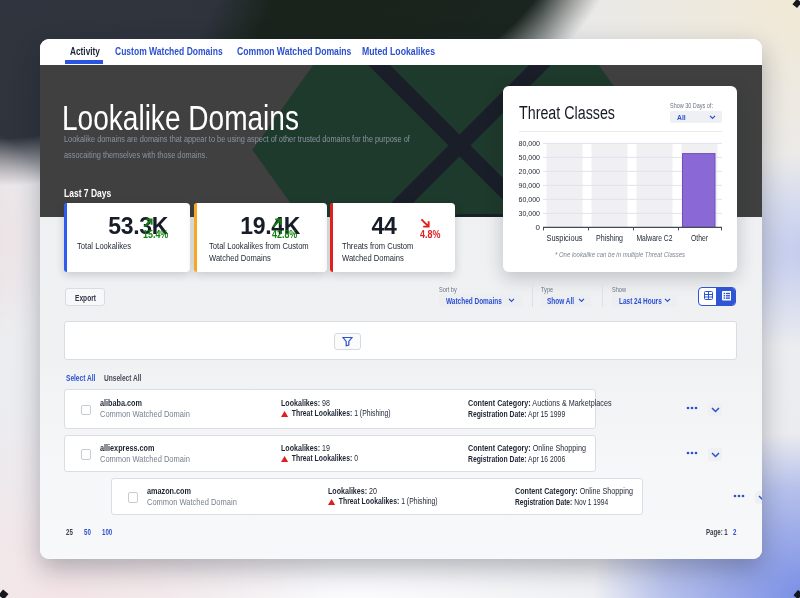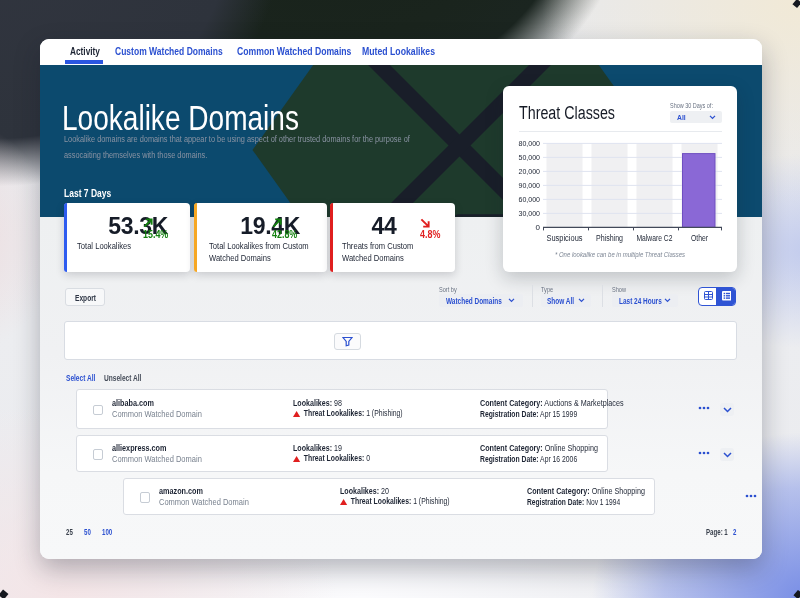--- a/index.html
+++ b/index.html
@@ -22,21 +22,21 @@
   .speck { position:absolute; background:#15181f; }
   .card {
     position:absolute; left:39.5px; top:38.8px; width:722.5px; height:520.2px;
     background:#f1f2f4; border-radius:9px; overflow:hidden;
     box-shadow:0 10px 26px rgba(20,24,40,0.3);
   }
   .tabs { position:absolute; left:0; top:0; width:100%; height:26.2px; background:#fff; }
   .tab { top:7.5px; font-size:10px; font-weight:bold; color:#2b50d0; }
   .tab.active { color:#1d2433; }
   .tab-underline { position:absolute; left:25.4px; top:21.7px; width:38px; height:3.2px; background:#2b55e0; }
-  .hero { position:absolute; left:0; top:26.2px; width:722.5px; height:151.7px; background:#0c4a6e; overflow:hidden; }
+  .hero { position:absolute; left:0; top:26.2px; width:722.5px; height:151.7px; background:#404040; overflow:hidden; }
   .hero h1 { position:absolute; left:22.5px; top:33px; font-size:35.5px; font-weight:400; color:#fff;
     transform:scaleX(0.79); transform-origin:0 0; white-space:nowrap; }
   .hero .d1 { left:24.5px; top:69.5px; font-size:9px; color:#8a93a3; transform:scaleX(0.818); }
   .hero .d2 { left:24.5px; top:85.5px; font-size:9px; color:#8a93a3; transform:scaleX(0.818); }
   .hero .last7 { left:24.5px; top:123.5px; font-size:10px; font-weight:bold; color:#fff; transform:scaleX(0.85); }
   .body-bg { position:absolute; left:0; top:177.9px; width:100%; height:342.3px;
     background:linear-gradient(180deg,#eef0f1 0%, #f0f1f3 40%, #f6f7f8 75%, #f7f8f9 100%); }
   
   .stat { position:absolute; top:164.7px; height:68.3px; background:#fff; border-radius:4px;
     box-shadow:0 3px 8px rgba(25,30,43,0.18); }
@@ -72,21 +72,21 @@
     border:1px solid #d8dce3; border-radius:3px; }
   .searchinput { position:absolute; left:16.2px; top:10.1px; width:243px; height:18px; background:#fff;
     border:1px solid #c9ced6; border-radius:3px; }
   .searchinput div { position:absolute; left:4px; top:4px; font-size:9.5px; font-style:italic; color:#7d8694; transform:scaleX(0.82); transform-origin:0 0; }
   .filterbtn { position:absolute; left:269.2px; top:11px; width:27px; height:17px; background:#fbfbfc;
     border:1px solid #d5dae0; border-radius:3px; }
   .selrow { position:absolute; left:26.4px; top:334.2px; font-size:9px; font-weight:bold; }
   .selrow .sel { color:#2b50d0; position:absolute; transform:scaleX(0.73); transform-origin:0 0; white-space:nowrap; }
   .selrow .unsel { color:#454c59; position:absolute; left:38px; transform:scaleX(0.73); transform-origin:0 0; white-space:nowrap; }
   
-  .row { position:absolute; left:36px; width:532px; background:#fff; border:1px solid #dadde3; border-radius:3px; }
+  .row { position:absolute; left:24px; width:532px; background:#fff; border:1px solid #dadde3; border-radius:3px; }
   .row .cb { position:absolute; left:16px; width:10.5px; height:10.5px; border:1px solid #c6ccd4; border-radius:2px; background:#fff; }
   .rtx { position:absolute; font-size:9.5px; color:#1d2433; white-space:nowrap; transform:scaleX(0.75); transform-origin:0 0; }
   .gray { color:#79828f; }
   .row b { font-weight:bold; }
   .tri { display:inline-block; width:0; height:0; border-left:5.5px solid transparent; border-right:5.5px solid transparent;
     border-bottom:6.5px solid #e01f1f; margin-right:5px; vertical-align:-1px; }
   .dots { position:absolute; left:621px; width:12px; height:4px; } .dots svg { display:block; }
   .chevbtn { position:absolute; left:643px; width:14.5px; height:13.5px; background:#eef0f3; border-radius:3px; }
   .pag { position:absolute; top:488.7px; font-size:8.5px; font-weight:bold; }
   .pagx { transform:scaleX(0.72); transform-origin:0 0; position:absolute; white-space:nowrap; }

